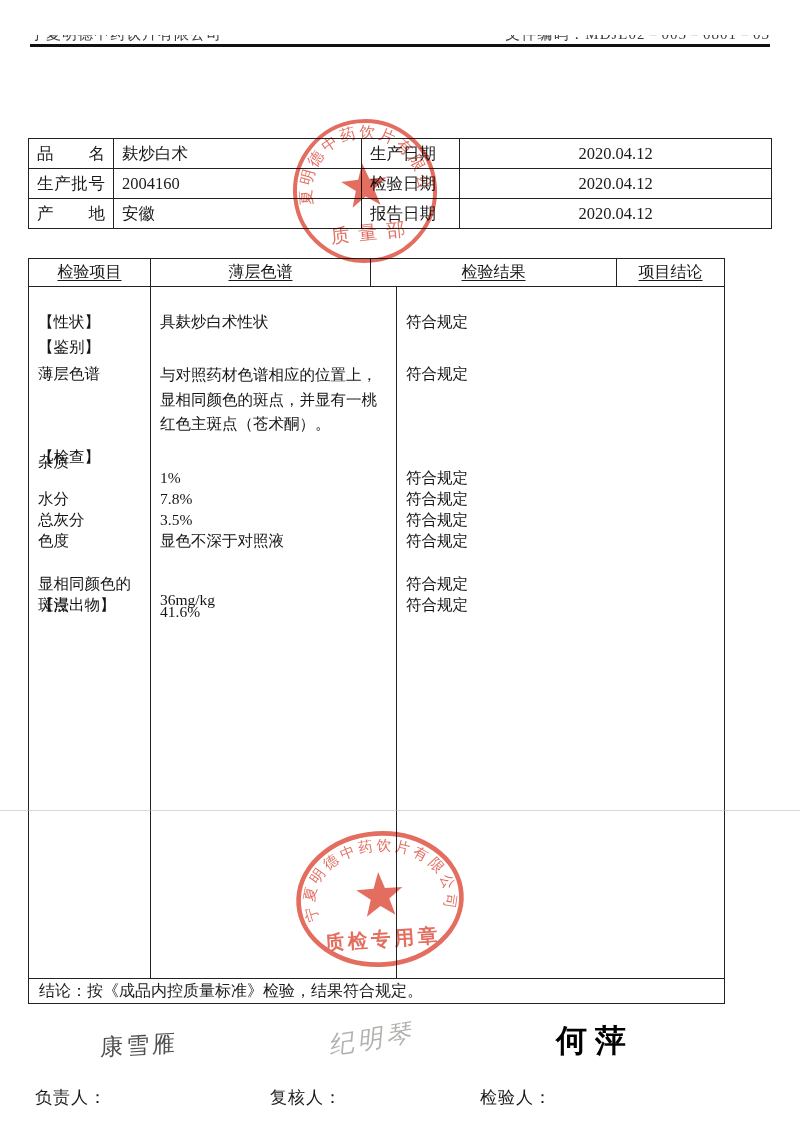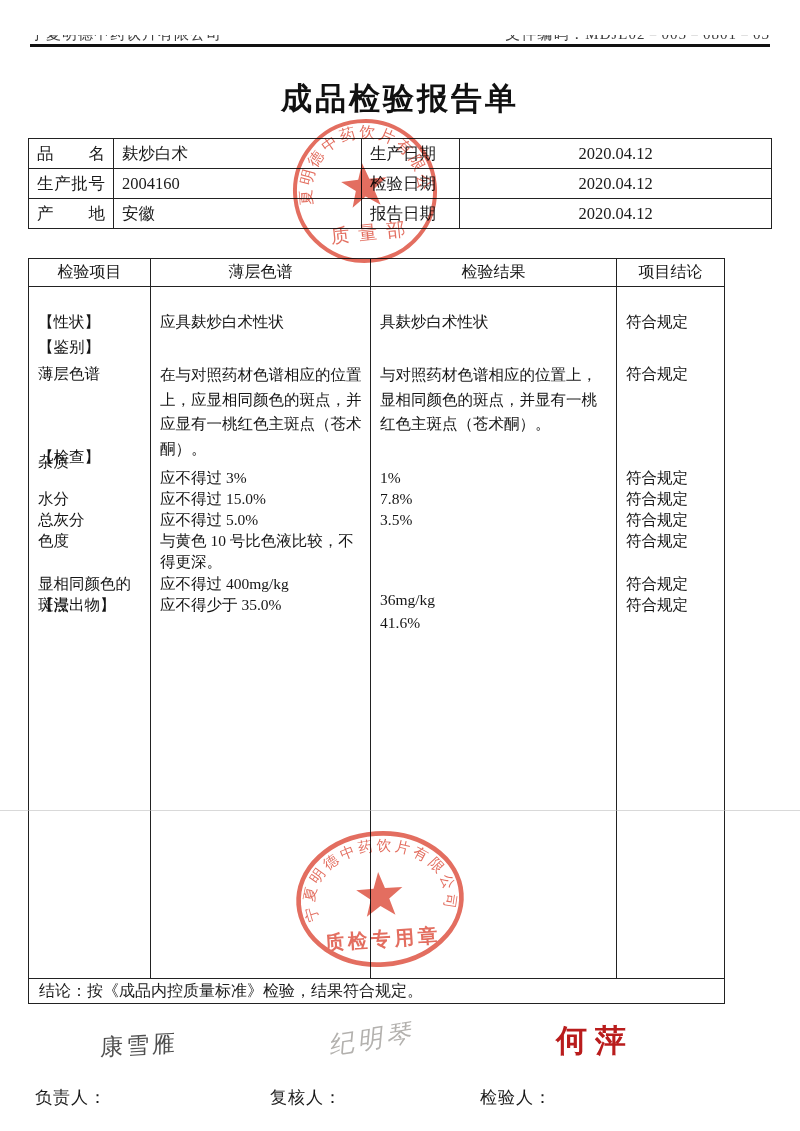--- a/index.html
+++ b/index.html
@@ -23,21 +23,21 @@
   table.info td { border:1px solid #222; height:30px; vertical-align:middle;
                   padding:0 8px; overflow:hidden; white-space:nowrap; }
   td.jlabel { text-align:justify; text-align-last:justify; }
   td.dval { padding-left:12px;text-align:center; }
 
   
   .main-table { position:absolute; left:28px; top:258px; width:697px; height:746px;
                 border:1px solid #222; display:flex; flex-direction:column; }
   .mt-header { display:flex; height:28px; border-bottom:1px solid #222; font-size:16px; }
   .mt-header > div { display:flex; align-items:center; justify-content:center; }
-  .mt-header > div > span { text-underline-offset:3px; }
+  .mt-header > div > span { text-decoration:underline; text-underline-offset:3px; }
   .mt-body { position:relative; flex:1; display:flex;justify-content:space-between; }
   .c1 { width:122px; } .c2 { width:220px; } .c3 { width:246px; } .c4 { flex:1; }
   .mt-header .c1, .mt-header .c2, .mt-header .c3,
   .mt-body .c1, .mt-body .c2, .mt-body .c3 { border-right:1px solid #222; }
   .mt-body > div { position:relative; }
   .cellb { position:absolute; left:9px; right:6px; font-size:15.5px; line-height:21px;
            color:#151515; }
   .para { line-height:24.5px; }
   .mt-conclusion { height:25px; border-top:1px solid #222; display:flex; align-items:center;
                    padding-left:10px; font-size:16px; }
@@ -51,34 +51,33 @@
   .stamp svg text { font-family:"Liberation Sans","DejaVu Sans",sans-serif; }
   #stamp-top { left:289px; top:115px; width:152px; height:152px; transform:rotate(-6deg); }
   #stamp-bottom { left:291px; top:826px; width:178px; height:146px; transform:rotate(-4deg); }
 
   
   .sig-row { position:absolute; left:0; top:1030px; width:800px; height:70px; font-size:17px; }
   .sig-label { position:absolute; top:8px; letter-spacing:1px;margin-top:48px; }
   .sig { position:absolute; white-space:nowrap; }
   .sig-1 { left:100px; top:0px; font-size:23px; color:#4f4f4f; transform:rotate(-3deg) skewX(-4deg); letter-spacing:3px; }
   .sig-2 { left:330px; top:-8px; font-size:25px; color:#b3b1ae; transform:rotate(-9deg) skewX(-14deg); letter-spacing:4px; }
-  .sig-3 { left:556px; top:-10px; font-size:31px; color:#b91c1c; font-weight:600; letter-spacing:8px; }
+  .sig-3 { left:556px; top:-10px; font-size:31px; color:#000000; font-weight:600; letter-spacing:8px; }
 </style>
 </head>
 <body>
 
 <div class="page">
 
   <div class="hdr">
     <span>宁夏明德中药饮片有限公司</span>
     <span>文件编码：MDJL02－005－0801－03</span>
   </div>
   <div class="hdr-rule"></div>
 
-  <div class="title">成品检验报告单</div>
 
   <table class="info">
     <colgroup>
         <col style="width:85px">
         <col style="width:248px">
         <col style="width:98px">
         <col>
       </colgroup>
     <tbody>
         <tr>
@@ -135,38 +134,29 @@
         <div class="cellb" style="top:49px">【鉴别】</div>
         <div class="cellb" style="top:76px">薄层色谱</div>
         <div class="cellb" style="top:159px">【检查】</div>
         <div class="cellb" style="top:164px">杂质</div>
         <div class="cellb" style="top:201px">水分</div>
         <div class="cellb" style="top:222px">总灰分</div>
         <div class="cellb" style="top:243px">色度</div>
         <div class="cellb" style="top:286px">显相同颜色的斑点</div>
         <div class="cellb" style="top:307px">【浸出物】</div>
       </div>
-      <div class="c2">
-        <div class="cellb" style="top:24px">应具麸炒白术性状</div>
-        <div class="cellb para" style="top:76px">在与对照药材色谱相应的位置上，应显相同颜色的斑点，并应显有一桃红色主斑点（苍术酮）。</div>
-        <div class="cellb" style="top:180px">应不得过 3%</div>
-        <div class="cellb" style="top:201px">应不得过 15.0%</div>
-        <div class="cellb" style="top:222px">应不得过 5.0%</div>
-        <div class="cellb" style="top:243px">与黄色 10 号比色液比较，不得更深。</div>
-        <div class="cellb" style="top:286px">应不得过 400mg/kg</div>
-        <div class="cellb" style="top:307px">应不得少于 35.0%</div>
-      </div>
       <div class="c3">
         <div class="cellb" style="top:24px">具麸炒白术性状</div>
         <div class="cellb para" style="top:76px">与对照药材色谱相应的位置上，显相同颜色的斑点，并显有一桃红色主斑点（苍术酮）。</div>
         <div class="cellb" style="top:180px">1%</div>
         <div class="cellb" style="top:201px">7.8%</div>
         <div class="cellb" style="top:222px">3.5%</div>
+        <div class="cellb" style="top:243px">显色不深于对照液</div>
         <div class="cellb" style="top:302px">36mg/kg</div>
-        <div class="cellb" style="top:325px">41.6%</div>
+        <div class="cellb" style="top:314px">41.6%</div>
       </div>
       <div class="c4">
         <div class="cellb" style="top:24px">符合规定</div>
         <div class="cellb" style="top:76px">符合规定</div>
         <div class="cellb" style="top:180px">符合规定</div>
         <div class="cellb" style="top:201px">符合规定</div>
         <div class="cellb" style="top:222px">符合规定</div>
         <div class="cellb" style="top:243px">符合规定</div>
         <div class="cellb" style="top:286px">符合规定</div>
         <div class="cellb" style="top:307px">符合规定</div>

